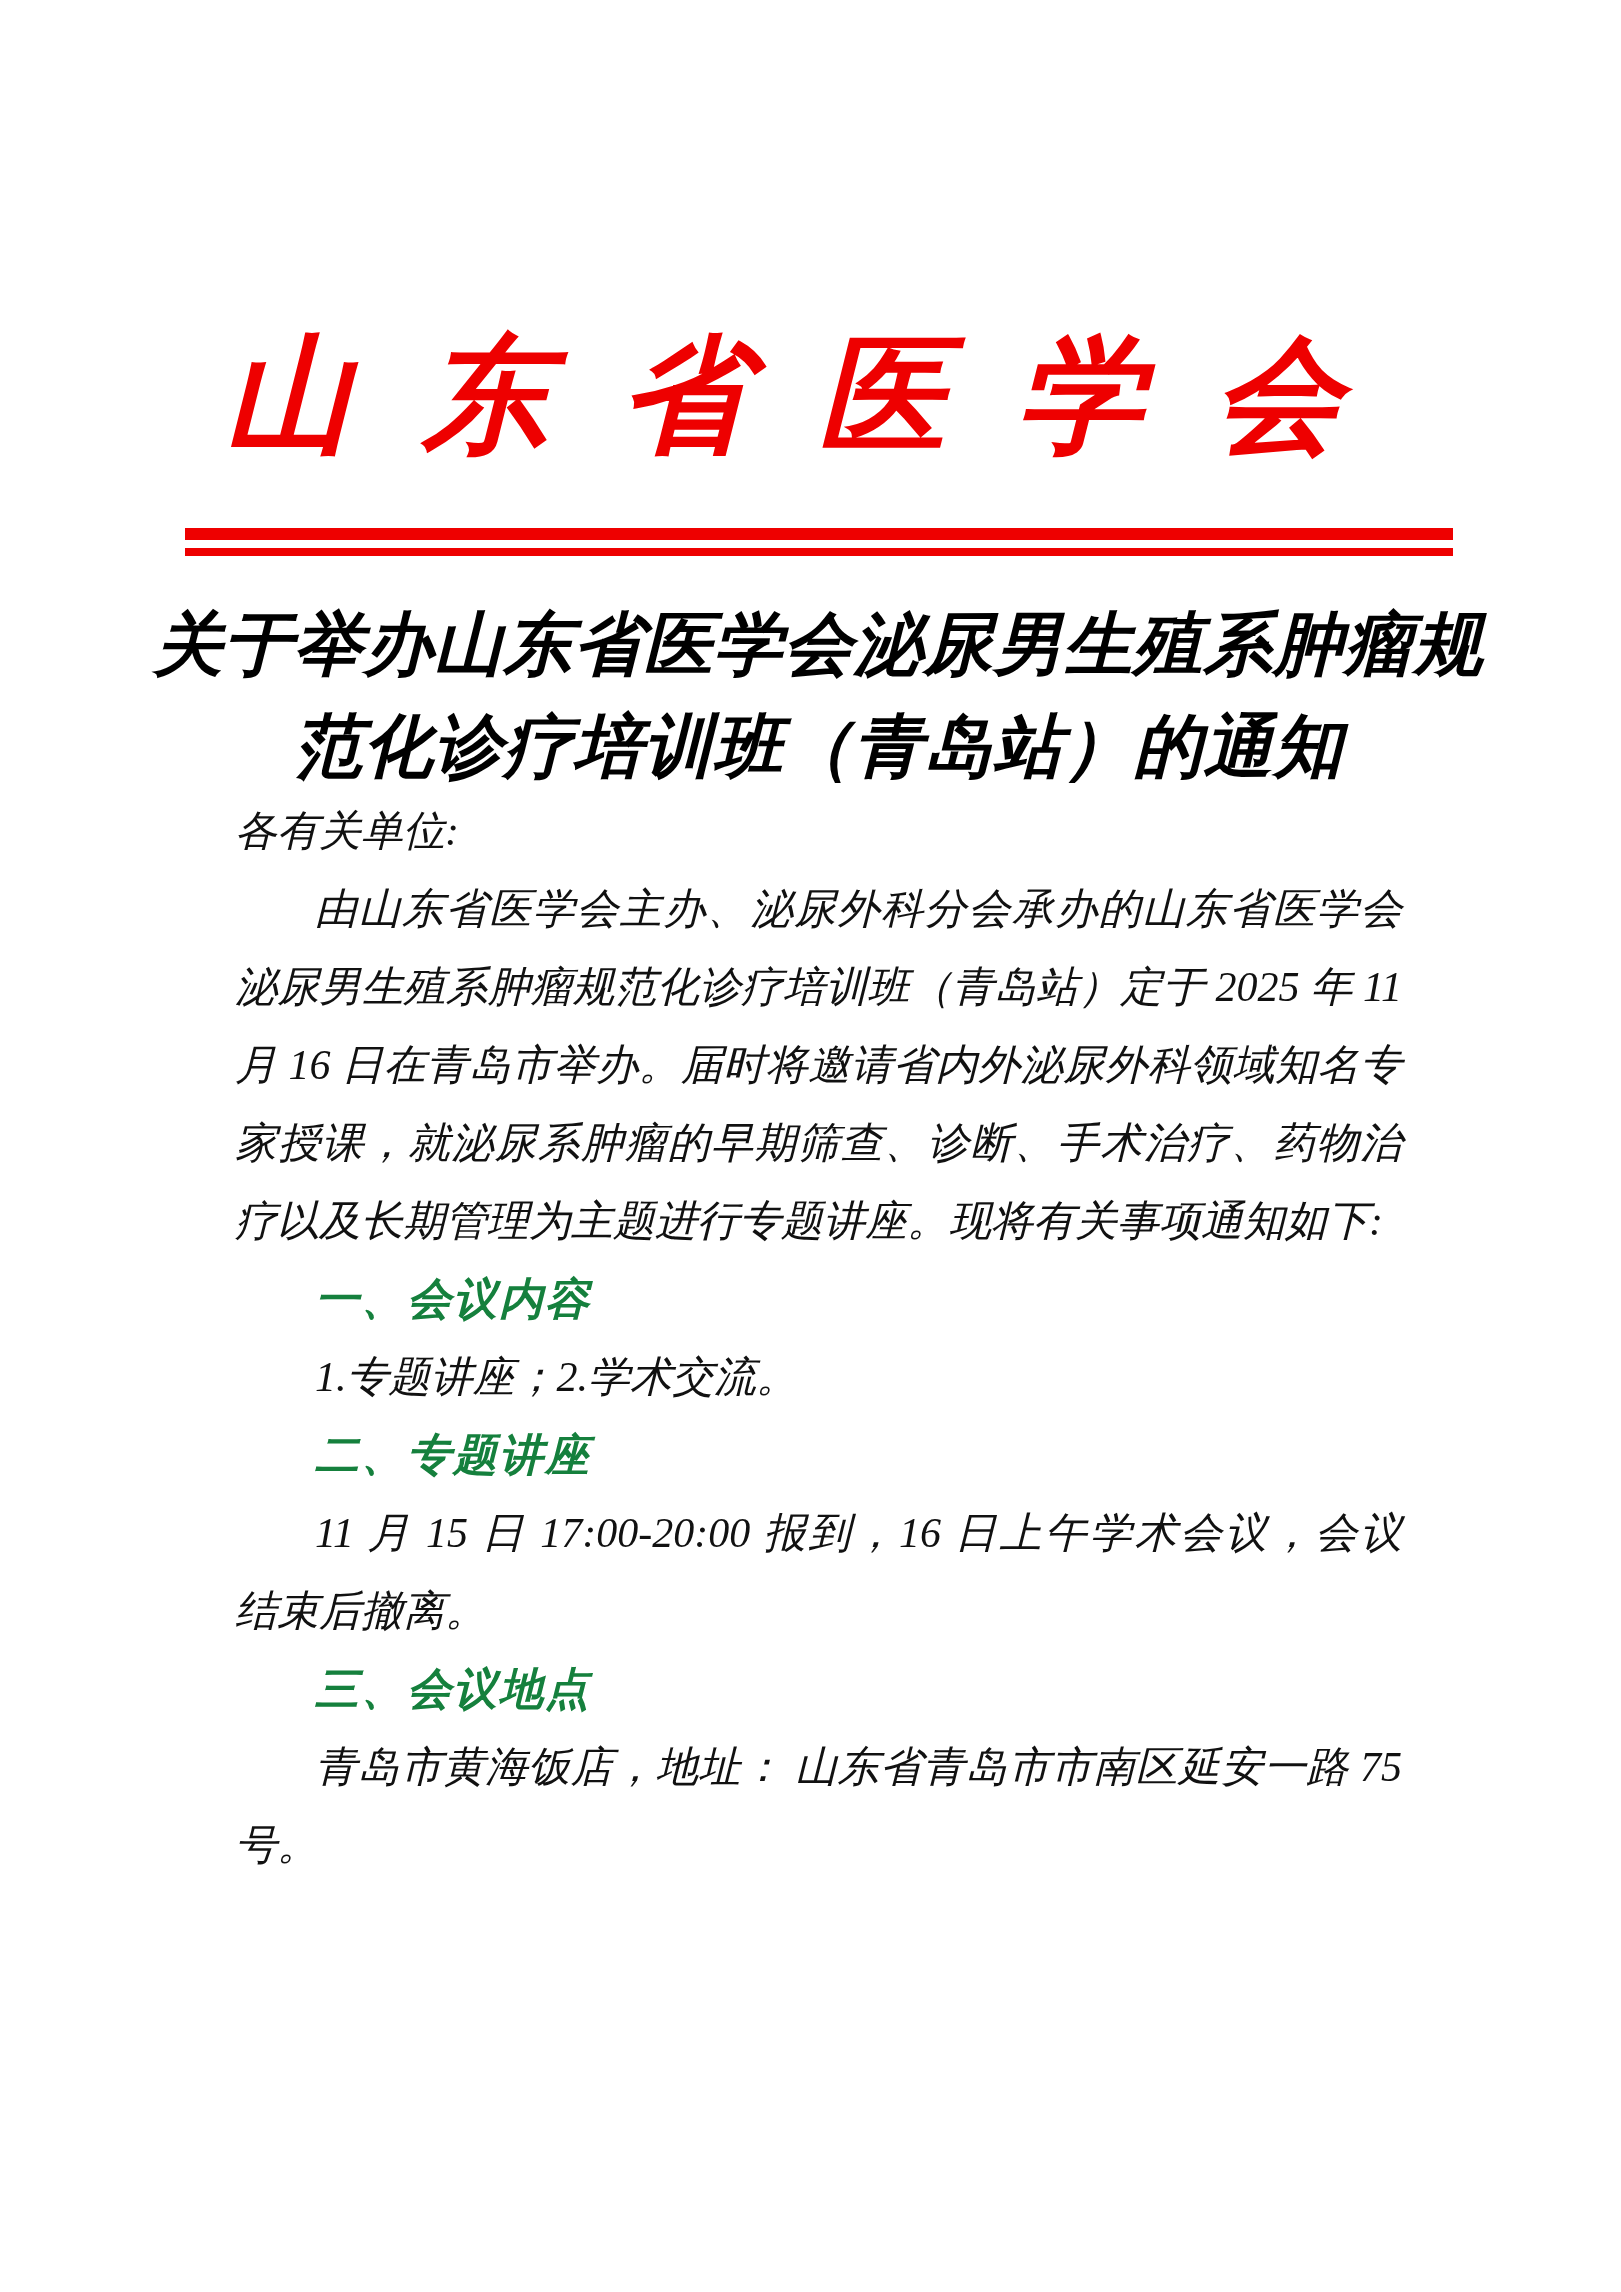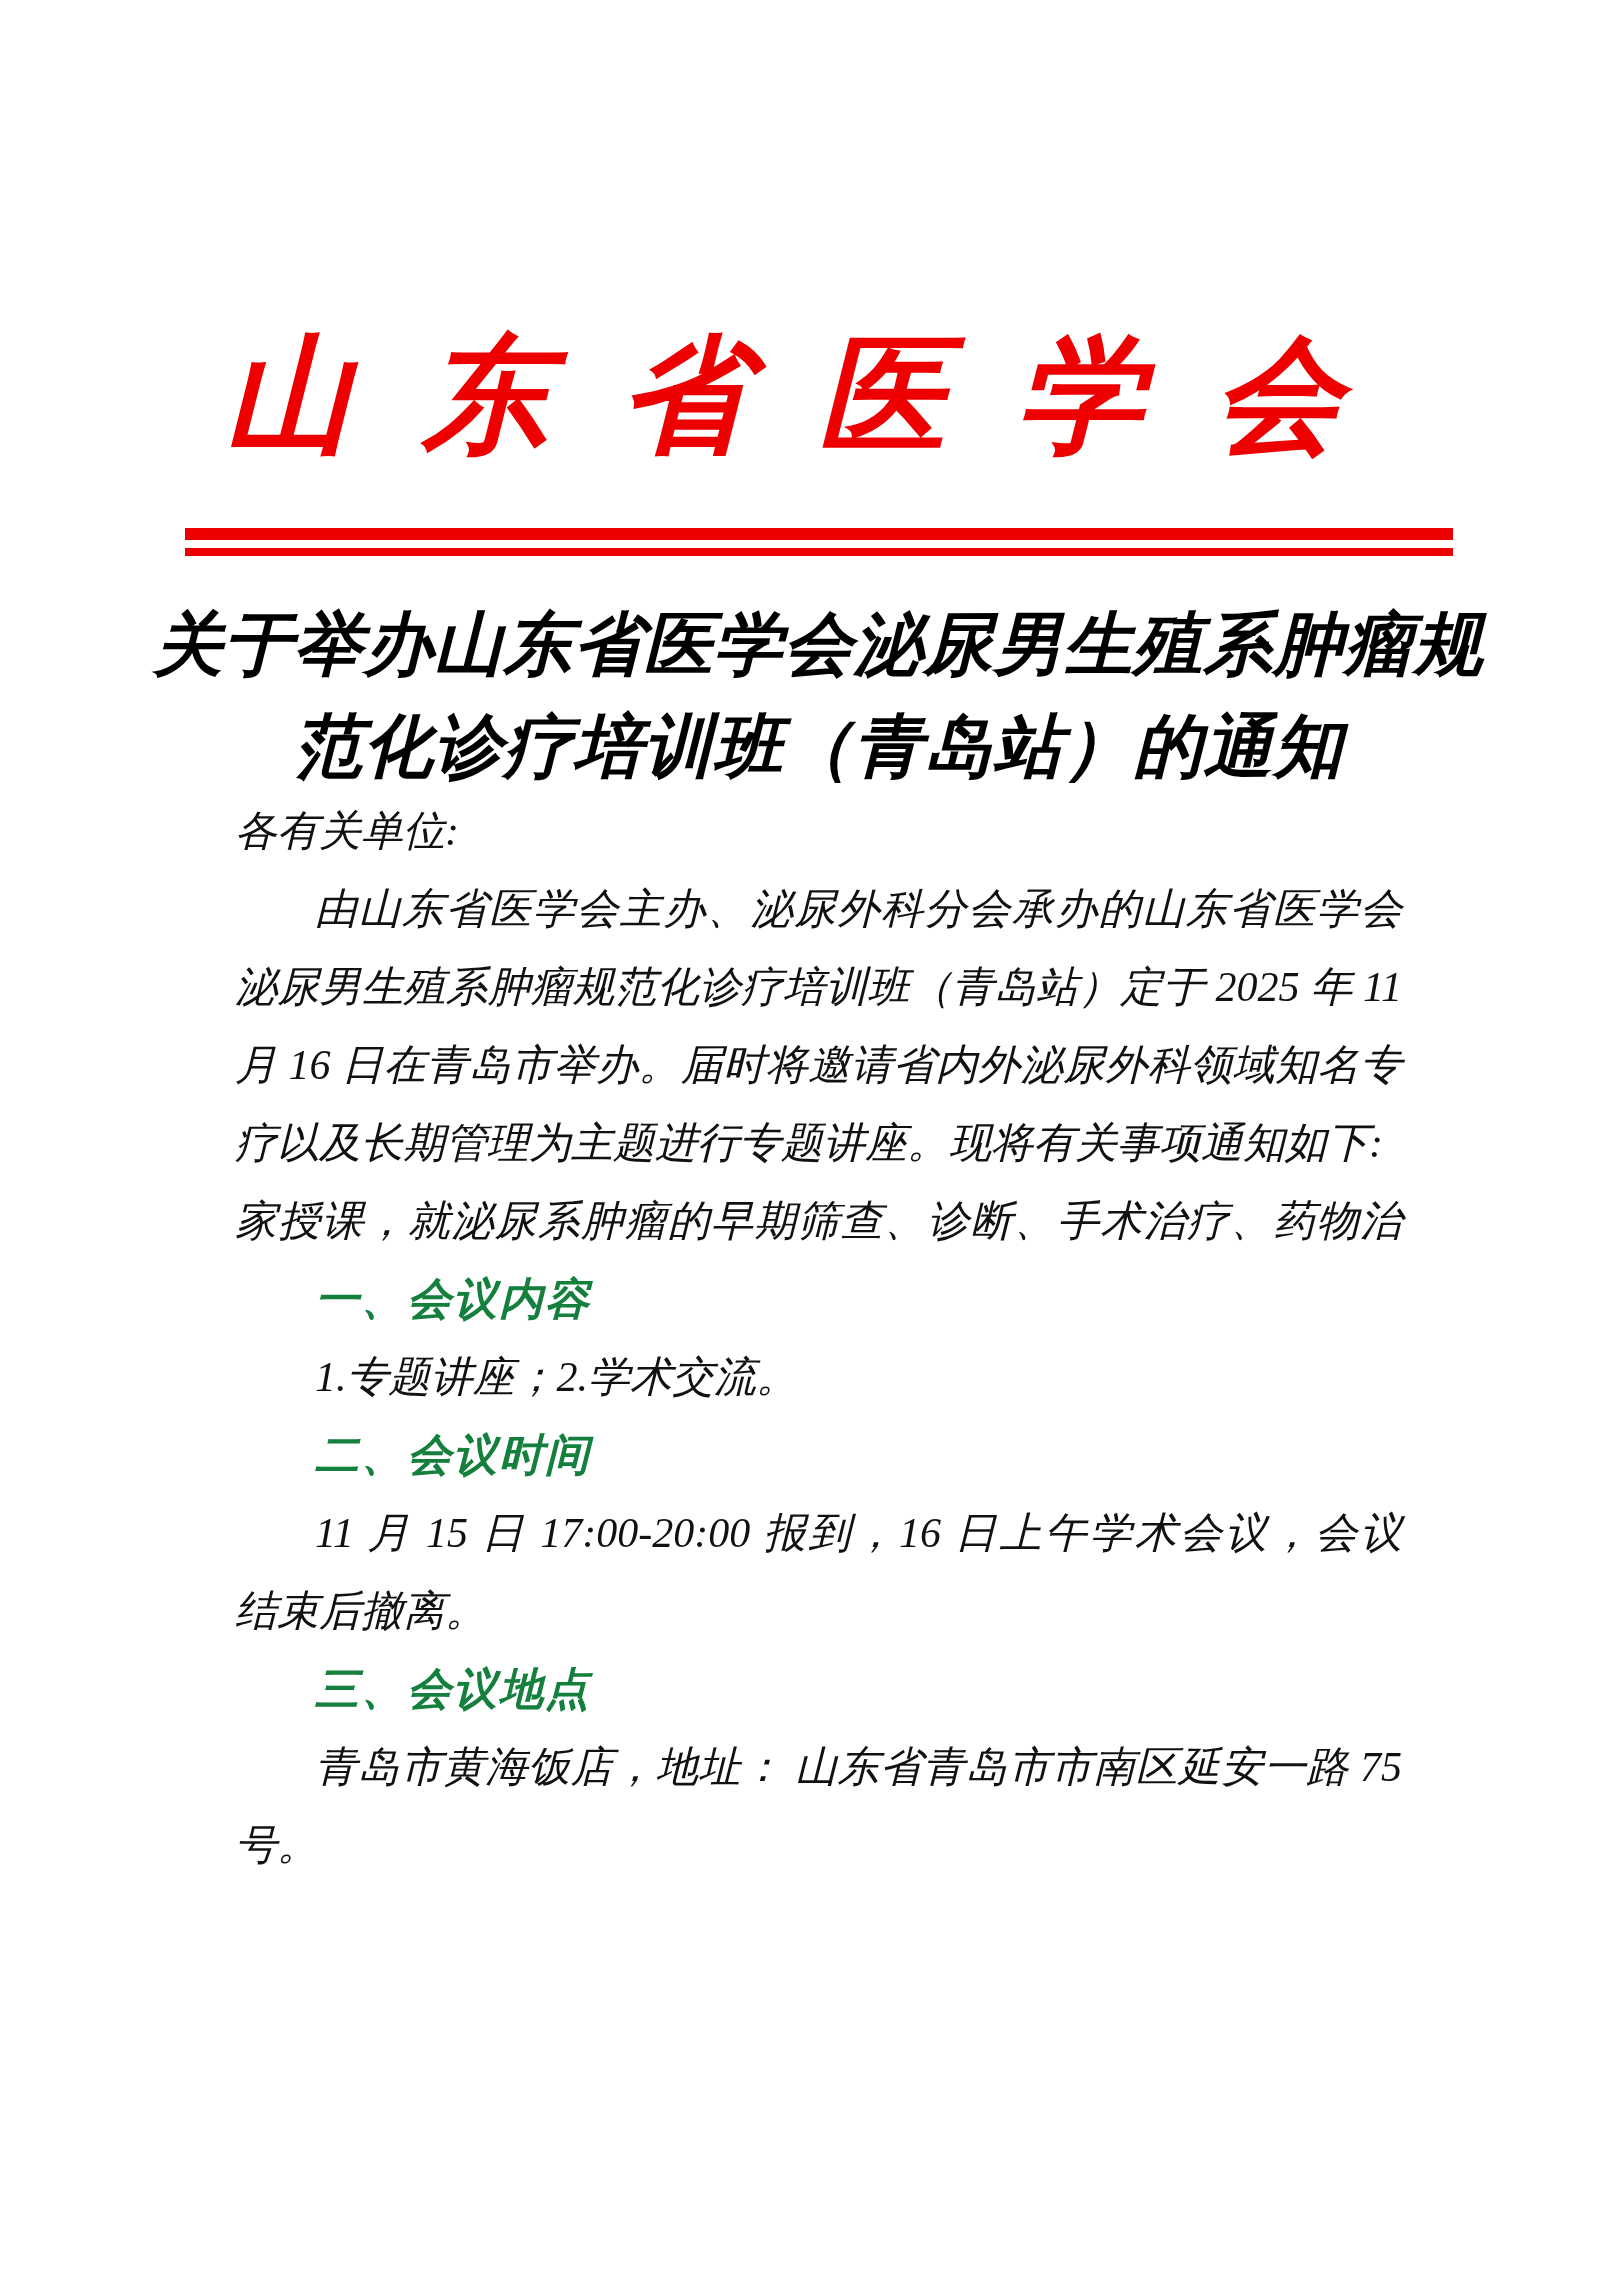--- a/index.html
+++ b/index.html
@@ -121,25 +121,25 @@
   <div class="doc-title">
     <div>关于举办山东省医学会泌尿男生殖系肿瘤规</div>
     <div>范化诊疗培训班（青岛站）的通知</div>
   </div>
 
   <div class="body-block">
     <div class="line">各有关单位:</div>
     <div class="line indent jlast">由山东省医学会主办、泌尿外科分会承办的山东省医学会</div>
     <div class="line jlast">泌尿男生殖系肿瘤规范化诊疗培训班（青岛站）定于 2025 年 11</div>
     <div class="line jlast">月 16 日在青岛市举办。届时将邀请省内外泌尿外科领域知名专</div>
+    <div class="line jlast">家授课，就泌尿系肿瘤的早期筛查、诊断、手术治疗、药物治</div>
     <div class="line">疗以及长期管理为主题进行专题讲座。现将有关事项通知如下:</div>
-    <div class="line jlast">家授课，就泌尿系肿瘤的早期筛查、诊断、手术治疗、药物治</div>
     <div class="line indent heading">一、会议内容</div>
     <div class="line indent">1.专题讲座；2.学术交流。</div>
-    <div class="line indent heading">二、会议时间</div>
+    <div class="line indent heading">二、专题讲座</div>
     <div class="line indent jlast">11 月 15 日 17:00-20:00 报到，16 日上午学术会议，会议</div>
     <div class="line">结束后撤离。</div>
     <div class="line indent heading">三、会议地点</div>
     <div class="line indent jlast">青岛市黄海饭店，地址： 山东省青岛市市南区延安一路 75</div>
     <div class="line">号。</div>
   </div>
 
 </div>
 
 

